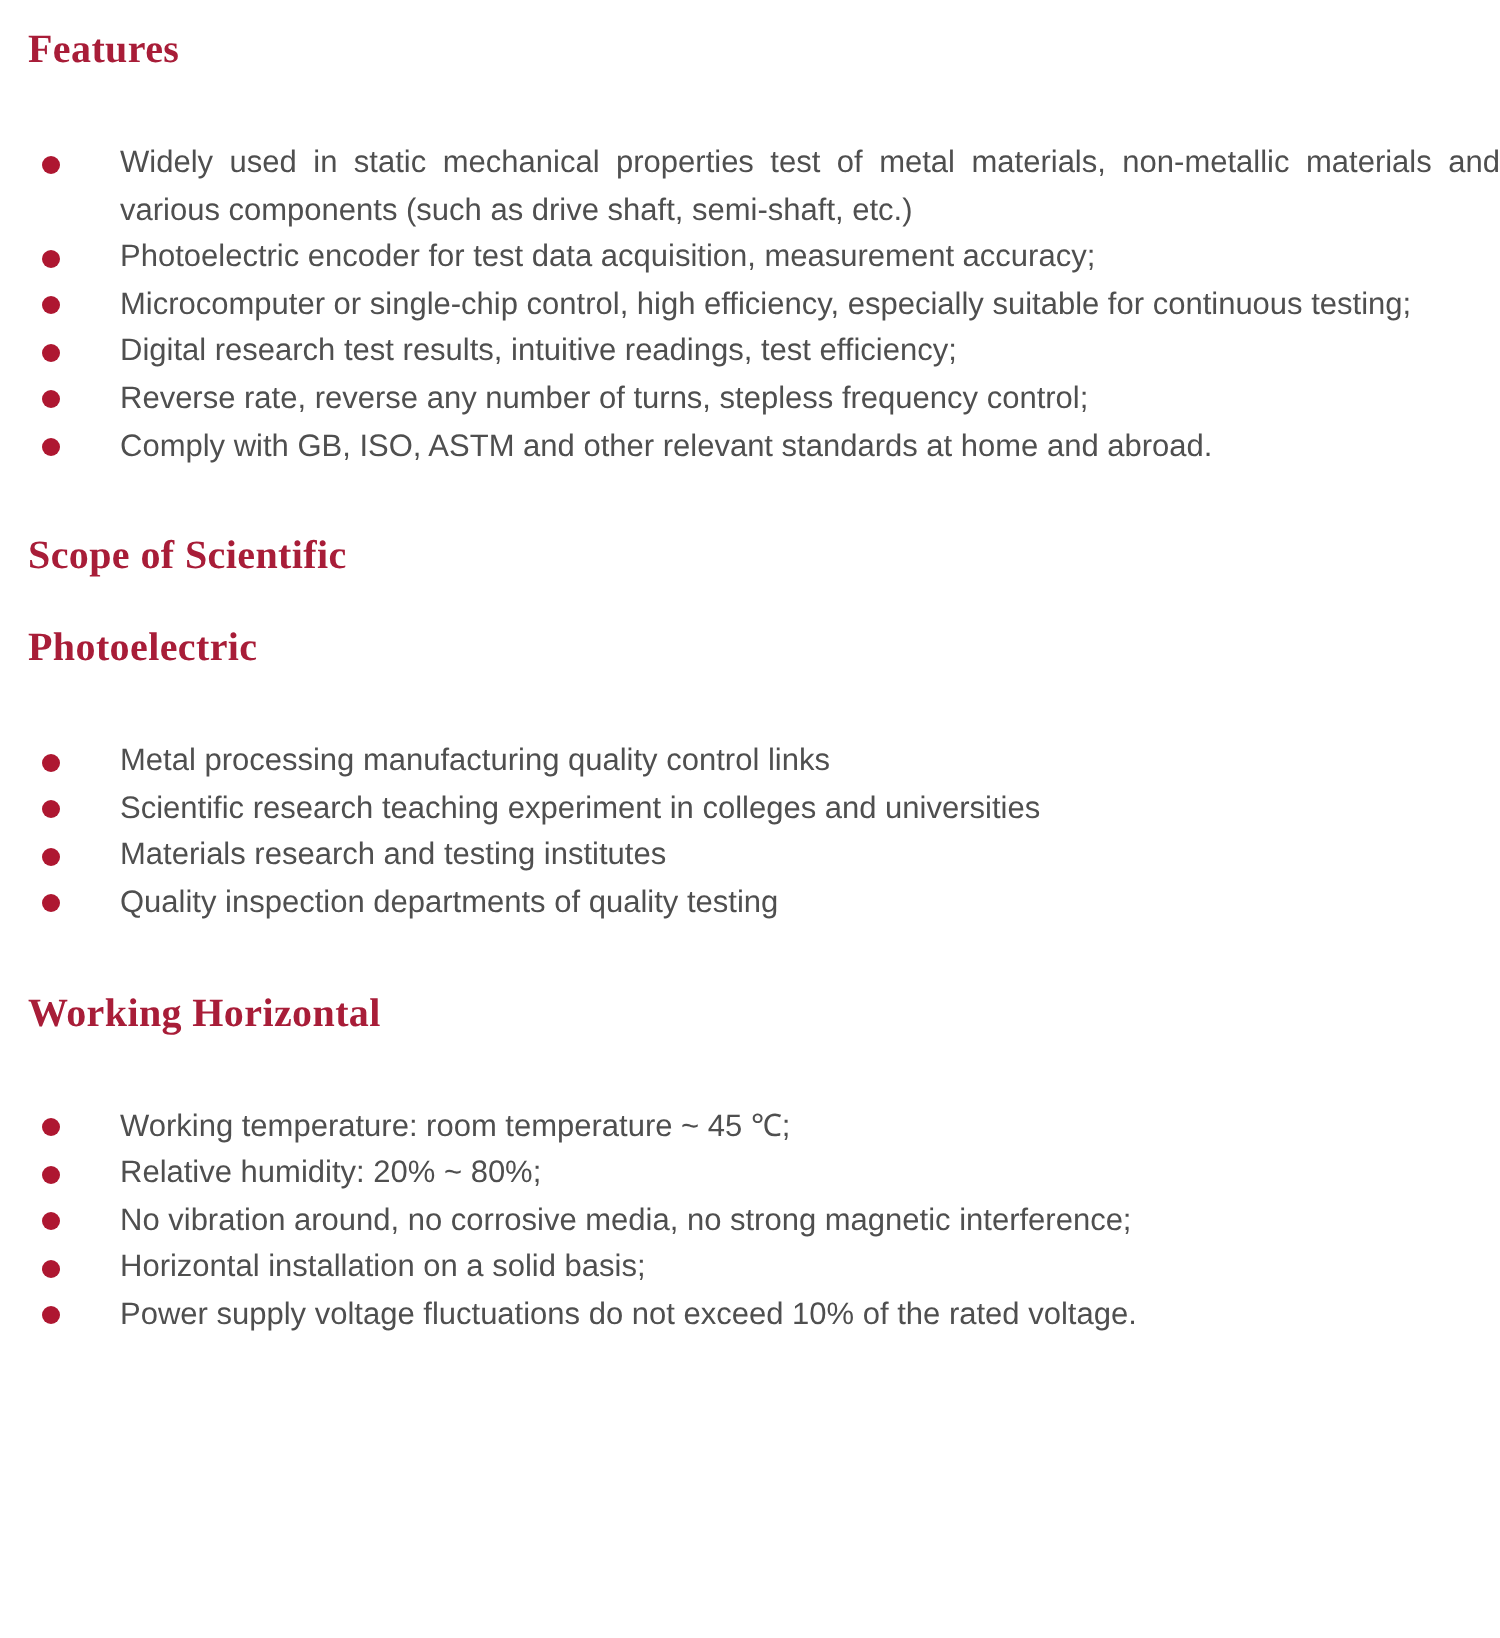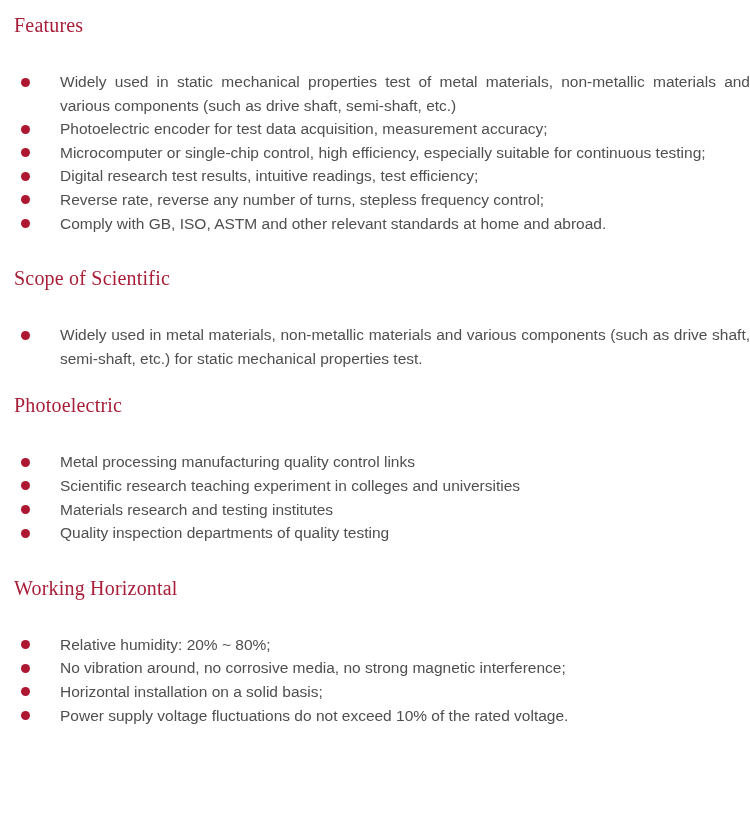--- a/index.html
+++ b/index.html
@@ -13,21 +13,21 @@
     color: var(--text-color, #4f4f4f);
   }
   .page {
     width: 750px;
     min-height: 819px;
     box-sizing: border-box;
     padding-bottom: 20px;
   }
   .section-heading {
     font-family: "Liberation Serif", serif;
-    font-weight: normal;
+    font-weight: bold;
     font-size: 20px;
     line-height: 22px;
     letter-spacing: 0.2px;
     color: var(--accent, #a81d38);
     margin: 32px 0 0 14px;
   }
   .section-heading.first {
     margin-top: 14px;
   }
   .section-heading.tight {
@@ -87,26 +87,20 @@
       <span class="dot"></span>
       <span class="item-text">Reverse rate, reverse any number of turns, stepless frequency control;</span>
     </li>
     <li class="bullet-item">
       <span class="dot"></span>
       <span class="item-text">Comply with GB, ISO, ASTM and other relevant standards at home and abroad.</span>
     </li>
   </ul>
 
   <h2 class="section-heading">Scope of Scientific</h2>
-  <ul class="bullet-list">
-    <li class="bullet-item">
-      <span class="dot"></span>
-      <span class="item-text">Widely used in metal materials, non-metallic materials and various components (such as drive shaft, semi-shaft, etc.) for static mechanical properties test.</span>
-    </li>
-  </ul>
 
   <h2 class="section-heading tight">Photoelectric</h2>
   <ul class="bullet-list">
     <li class="bullet-item">
       <span class="dot"></span>
       <span class="item-text">Metal processing manufacturing quality control links</span>
     </li>
     <li class="bullet-item">
       <span class="dot"></span>
       <span class="item-text">Scientific research teaching experiment in colleges and universities</span>
@@ -118,20 +112,24 @@
     <li class="bullet-item">
       <span class="dot"></span>
       <span class="item-text">Quality inspection departments of quality testing</span>
     </li>
   </ul>
 
   <h2 class="section-heading">Working Horizontal</h2>
   <ul class="bullet-list">
     <li class="bullet-item">
       <span class="dot"></span>
+      <span class="item-text">Working temperature: room temperature ~ 45 ℃;</span>
+    </li>
+    <li class="bullet-item">
+      <span class="dot"></span>
       <span class="item-text">Relative humidity: 20% ~ 80%;</span>
     </li>
     <li class="bullet-item">
       <span class="dot"></span>
       <span class="item-text">No vibration around, no corrosive media, no strong magnetic interference;</span>
     </li>
     <li class="bullet-item">
       <span class="dot"></span>
       <span class="item-text">Horizontal installation on a solid basis;</span>
     </li>

